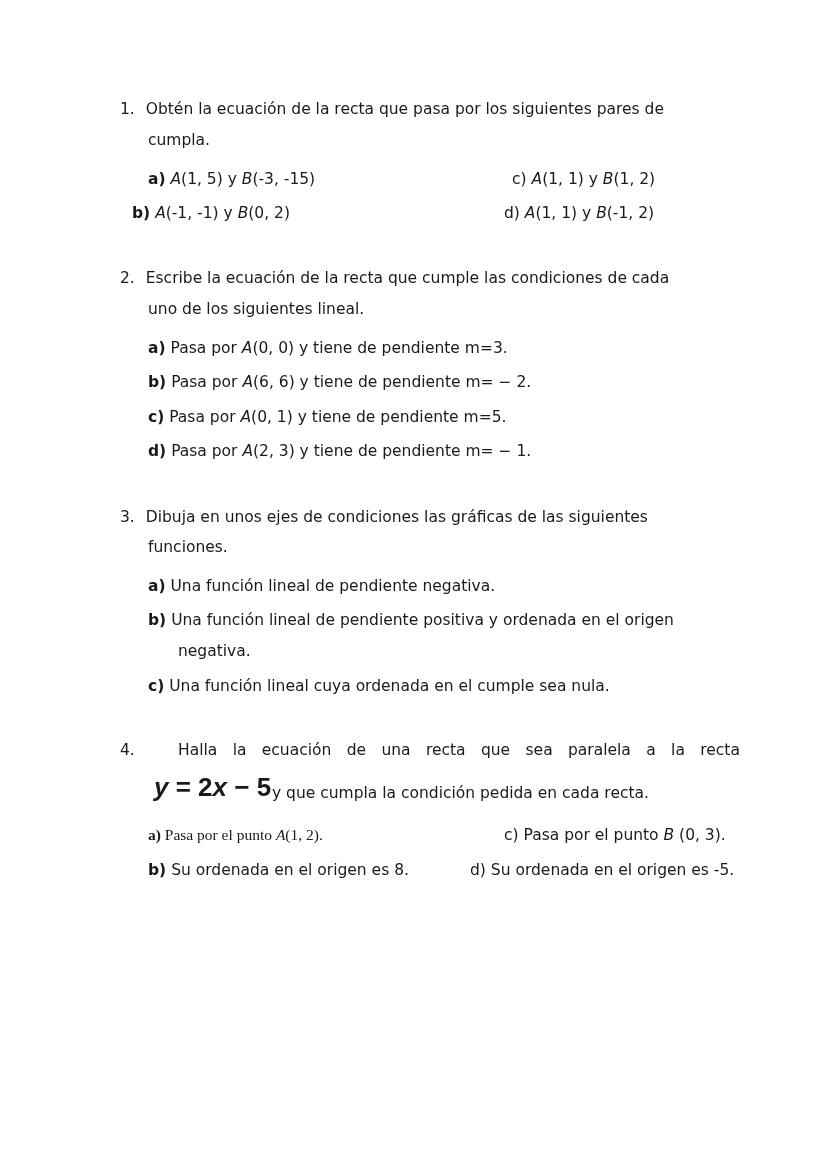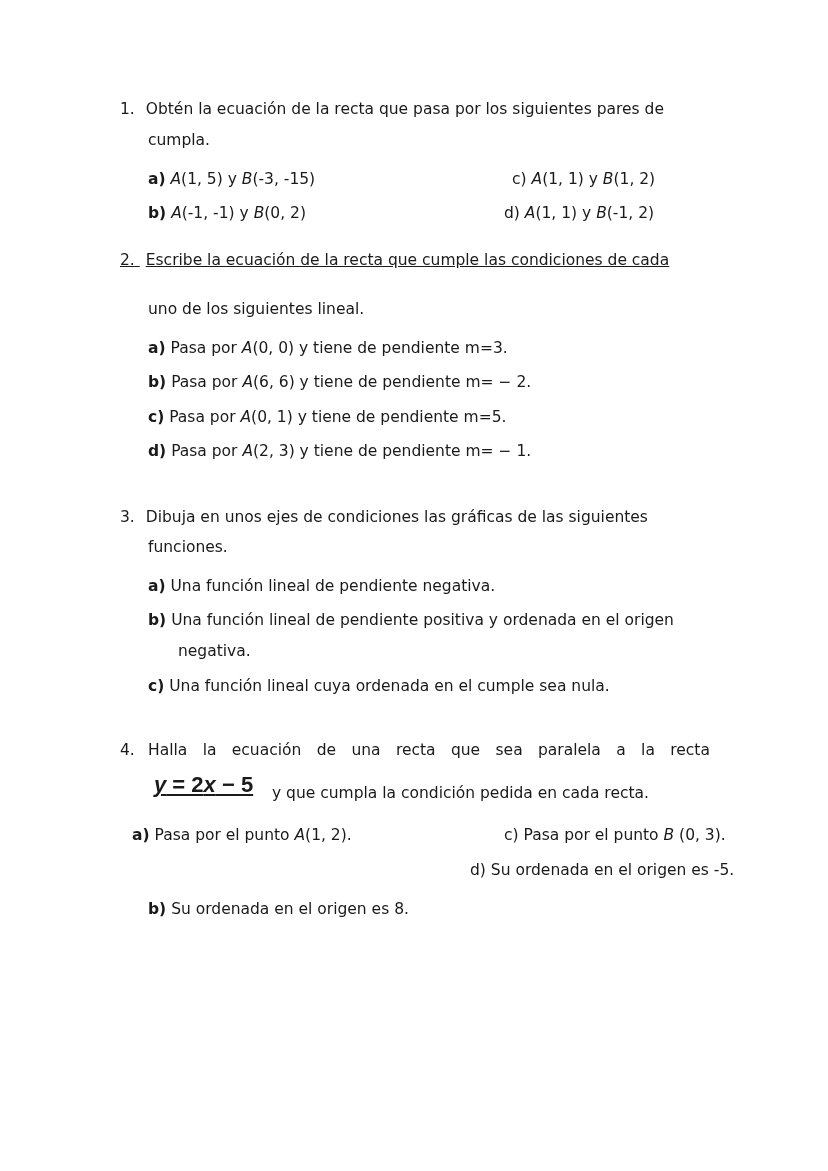--- a/index.html
+++ b/index.html
@@ -4,54 +4,54 @@
 <style>
   html, body { margin: 0; padding: 0; background: #ffffff; }
   body {
     width: 828px; height: 1171px; position: relative; overflow: hidden;
     font-family: "DejaVu Sans", sans-serif; color: #1a1a1a;
     font-size: 15.5px;
   }
   .line { position: absolute; white-space: nowrap; }
   .lbl { font-weight: bold; }
   .it { font-style: italic; }
-  .eq { font-family: "Liberation Sans", sans-serif; font-weight: bold; font-size: 22px; text-decoration: underline; }
+  .eq { font-family: "Liberation Sans", sans-serif; font-weight: bold; font-size: 26px; }
   .eq i { font-style: italic; }
-  .justify { display: flex; justify-content: space-between; width: 562px; }
+  .justify { display: flex; justify-content: space-between; width: 562px; margin-left: 30px; }
 </style>
 </head>
 <body>
 
 <div>
   <div class="line" style="left:120px; top:100px;">
     <span>1.</span>
     <span style="margin-left:6px">Obtén la ecuación de la recta que pasa por los siguientes pares de</span>
   </div>
   <div class="line" style="left:148px; top:131px;">cumpla.</div>
 
   <div class="line" style="left:148px; top:170px;">
     <span class="lbl">a)</span>
     <span class="it">A</span><span>(1, 5) y </span><span class="it">B</span><span>(-3, -15)</span>
   </div>
   <div class="line" style="left:512px; top:170px;">
     <span>c)</span>
     <span class="it">A</span><span>(1, 1) y </span><span class="it">B</span><span>(1, 2)</span>
   </div>
-  <div class="line" style="left:148px; top:204px;">
+  <div class="line" style="left:132px; top:204px;">
     <span class="lbl">b)</span>
     <span class="it">A</span><span>(-1, -1) y </span><span class="it">B</span><span>(0, 2)</span>
   </div>
   <div class="line" style="left:504px; top:204px;">
     <span>d)</span>
     <span class="it">A</span><span>(1, 1) y </span><span class="it">B</span><span>(-1, 2)</span>
   </div>
 </div>
 
 <div>
-  <div class="line" style="left:120px; top:251px;text-decoration:underline;">
+  <div class="line" style="left:120px; top:269px;">
     <span>2.</span>
     <span style="margin-left:6px">Escribe la ecuación de la recta que cumple las condiciones de cada</span>
   </div>
   <div class="line" style="left:148px; top:300px;">uno de los siguientes lineal.</div>
 
   <div class="line" style="left:148px; top:339px;">
     <span class="lbl">a)</span>
     <span>Pasa por </span><span class="it">A</span><span>(0, 0)</span><span> y tiene de pendiente m=3.</span>
   </div>
   <div class="line" style="left:148px; top:373px;">
@@ -106,29 +106,29 @@
     <span>paralela</span>
     <span>a</span>
     <span>la</span>
     <span>recta</span>
   </div>
   <div class="line" style="left:154px; top:772px;">
     <span class="eq"><i>y</i><span> = 2</span><i>x</i><span> − 5</span></span>
   </div>
   <div class="line" style="left:272px; top:784px;">y que cumpla la condición pedida en cada recta.</div>
 
-  <div class="line" style="left:132px; top:826px;">
+  <div class="line" style="left:148px; top:826px;font-family:Liberation Serif, serif;">
     <span class="lbl">a)</span>
     <span>Pasa por el punto </span><span class="it">A</span><span>(1, 2).</span>
   </div>
   <div class="line" style="left:504px; top:826px;">
     <span>c)</span>
     <span>Pasa por el punto </span><span class="it">B</span><span> (0, 3).</span>
   </div>
-  <div class="line" style="left:148px; top:900px;">
+  <div class="line" style="left:148px; top:861px;">
     <span class="lbl">b)</span>
     <span>Su ordenada en el origen es 8.</span>
   </div>
   <div class="line" style="left:470px; top:861px;">
     <span>d)</span>
     <span>Su ordenada en el origen es -5.</span>
   </div>
 </div>
 
 </body></html>

